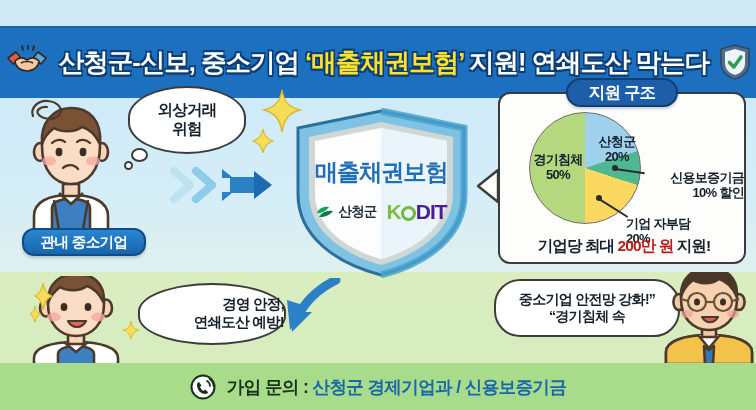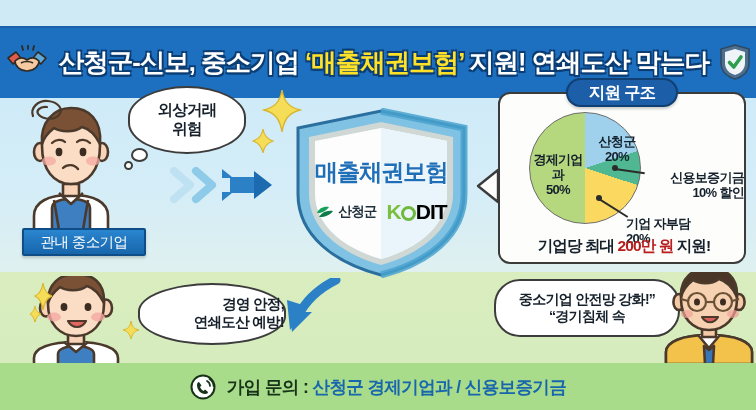--- a/index.html
+++ b/index.html
@@ -59,39 +59,39 @@
     font-weight:bold; color:#16202b; letter-spacing:-.7px; line-height:1.22;
   }
   .bubble.rect { border-radius:26px; }
 
   
   .tdot { position:absolute; background:#fff; border:2.6px solid #3c3c3c; border-radius:50%; }
 
   
   .pill {
     position:absolute; background:linear-gradient(180deg,#2a85cf,#1766ab);
-    border:2.4px solid #0f4d86; border-radius:2px; color:#fff;
+    border:2.4px solid #0f4d86; border-radius:12px; color:#fff;
     display:flex; align-items:center; justify-content:center;
-    font-weight:normal; letter-spacing:-.6px;
+    font-weight:bold; letter-spacing:-.6px;
     box-shadow:0 2px 3px rgba(0,0,0,.18);
   }
 
   
   .cshield { position:absolute; left:291px; top:108px; width:180px; height:170px; }
   .cshield-txt {
     position:absolute; left:0; top:48px; width:180px; text-align:center;
     font-size:23.5px; font-weight:bold; color:#1f6fb8; letter-spacing:-1.4px;
     text-shadow:0 1px 0 #fff;
   }
   .logos { position:absolute; left:0; top:92px; width:180px;
            display:flex; align-items:center; justify-content:center; gap:10px; }
   .logo-sc { display:flex; align-items:center; gap:3px; }
   .logo-sc-t { font-size:13.5px; font-weight:bold; color:#23313c; letter-spacing:-.8px; }
   .logo-kodit { font-size:21px; font-weight:bold; letter-spacing:-1px; }
-  .k-g { color:#7bbf3f; } .k-b { color:#000000; }
+  .k-g { color:#7bbf3f; } .k-b { color:#4c1d95; }
 
   
   .panel {
     position:absolute; left:498px; top:92px; width:248px; height:172px;
     background:#fdfdfb; border:2.6px solid #3b3b3b; border-radius:12px;
   }
   .panel-tag {
     position:absolute; left:566px; top:78px; width:112px; height:29px;
     background:#1c5fa8; border:2.4px solid #103f74; border-radius:15px;
     color:#fff; font-size:16.5px; font-weight:bold; letter-spacing:-.8px;
@@ -247,21 +247,21 @@
   </span>
 
   <div class="panel">
     <div class="pie" style="background:conic-gradient(from 0deg,
             #9fd0ec 0deg 72deg,
             #4fb792 72deg 108deg,
             #fbd960 108deg 180deg,
             #b5d77e 180deg 360deg);"></div>
 
     <div class="pie-lbl" style="left:30px;top:58px;width:56px;font-size:13px;">
-      <span>경제기업과</span><br>
+      <span>경기침체</span><br>
       <span>50%</span>
     </div>
     <div class="pie-lbl" style="left:94px;top:40px;width:46px;font-size:13px;">
       <span>산청군</span><br>
       <span>20%</span>
     </div>
     <div class="pie-lbl" style="left:144px;top:76px;width:100px;font-size:13px;text-align:right;">
       <span>신용보증기금</span><br>
       <span>10% 할인</span>
     </div>

